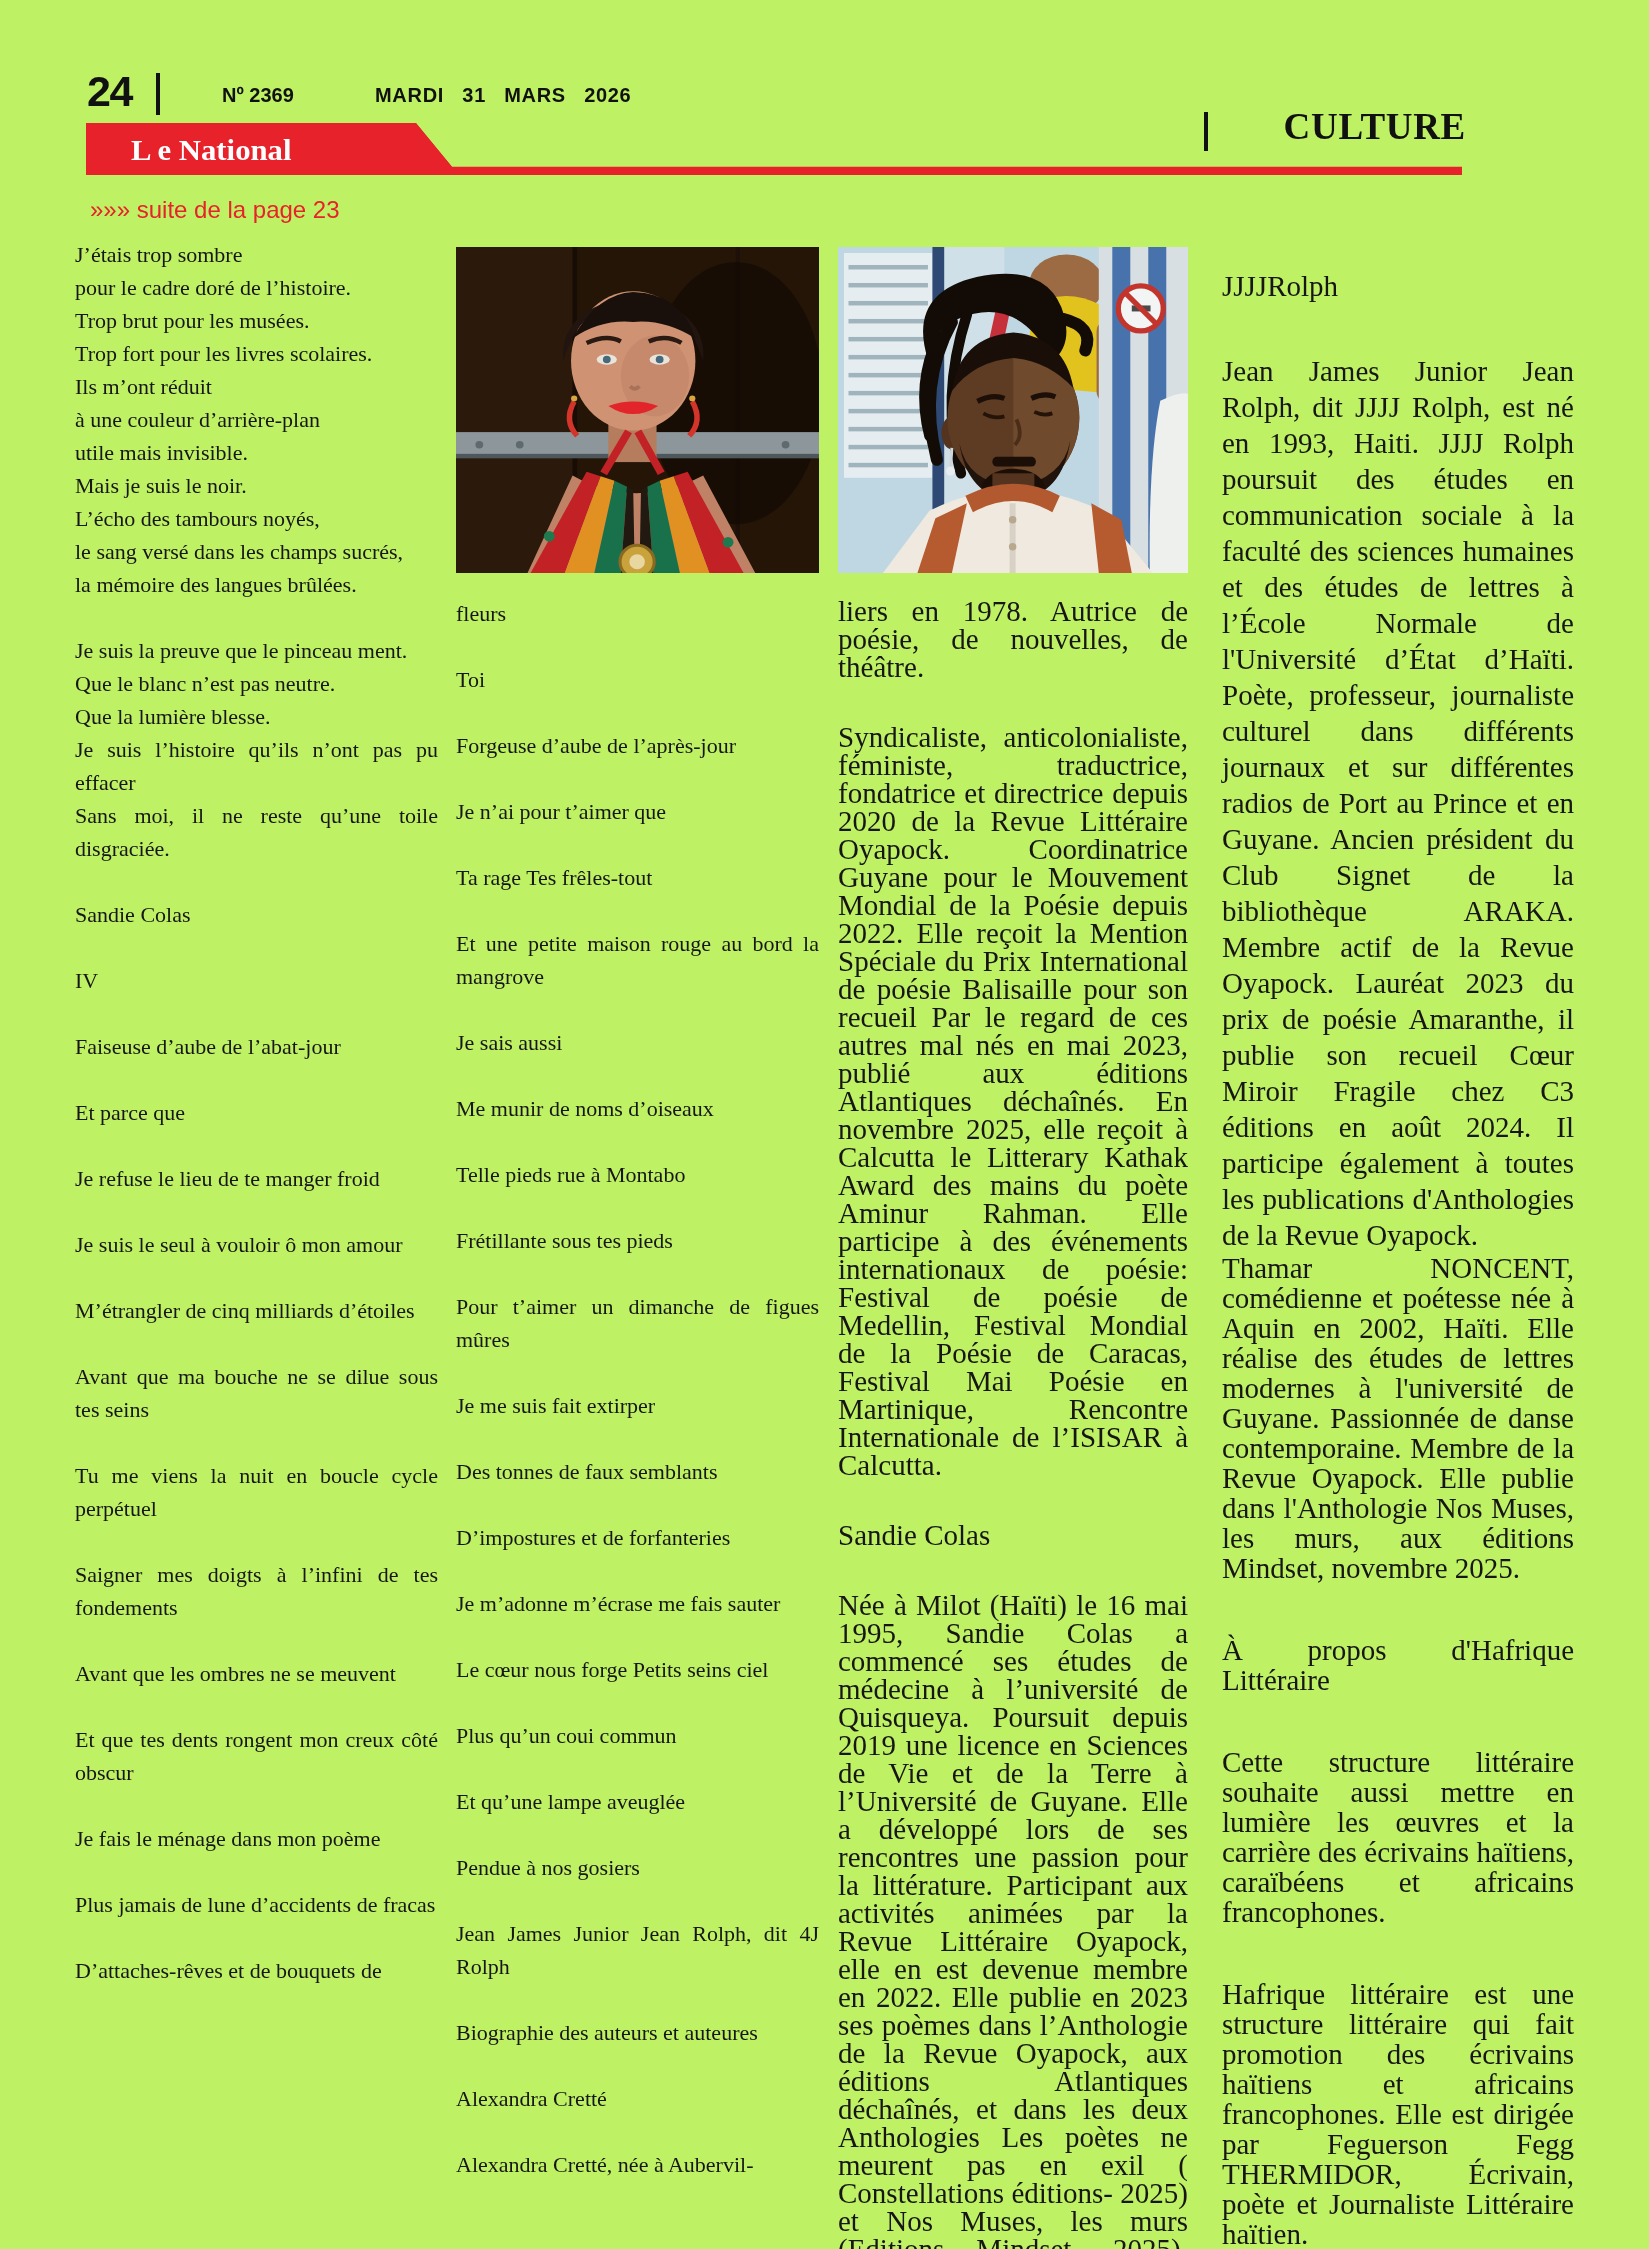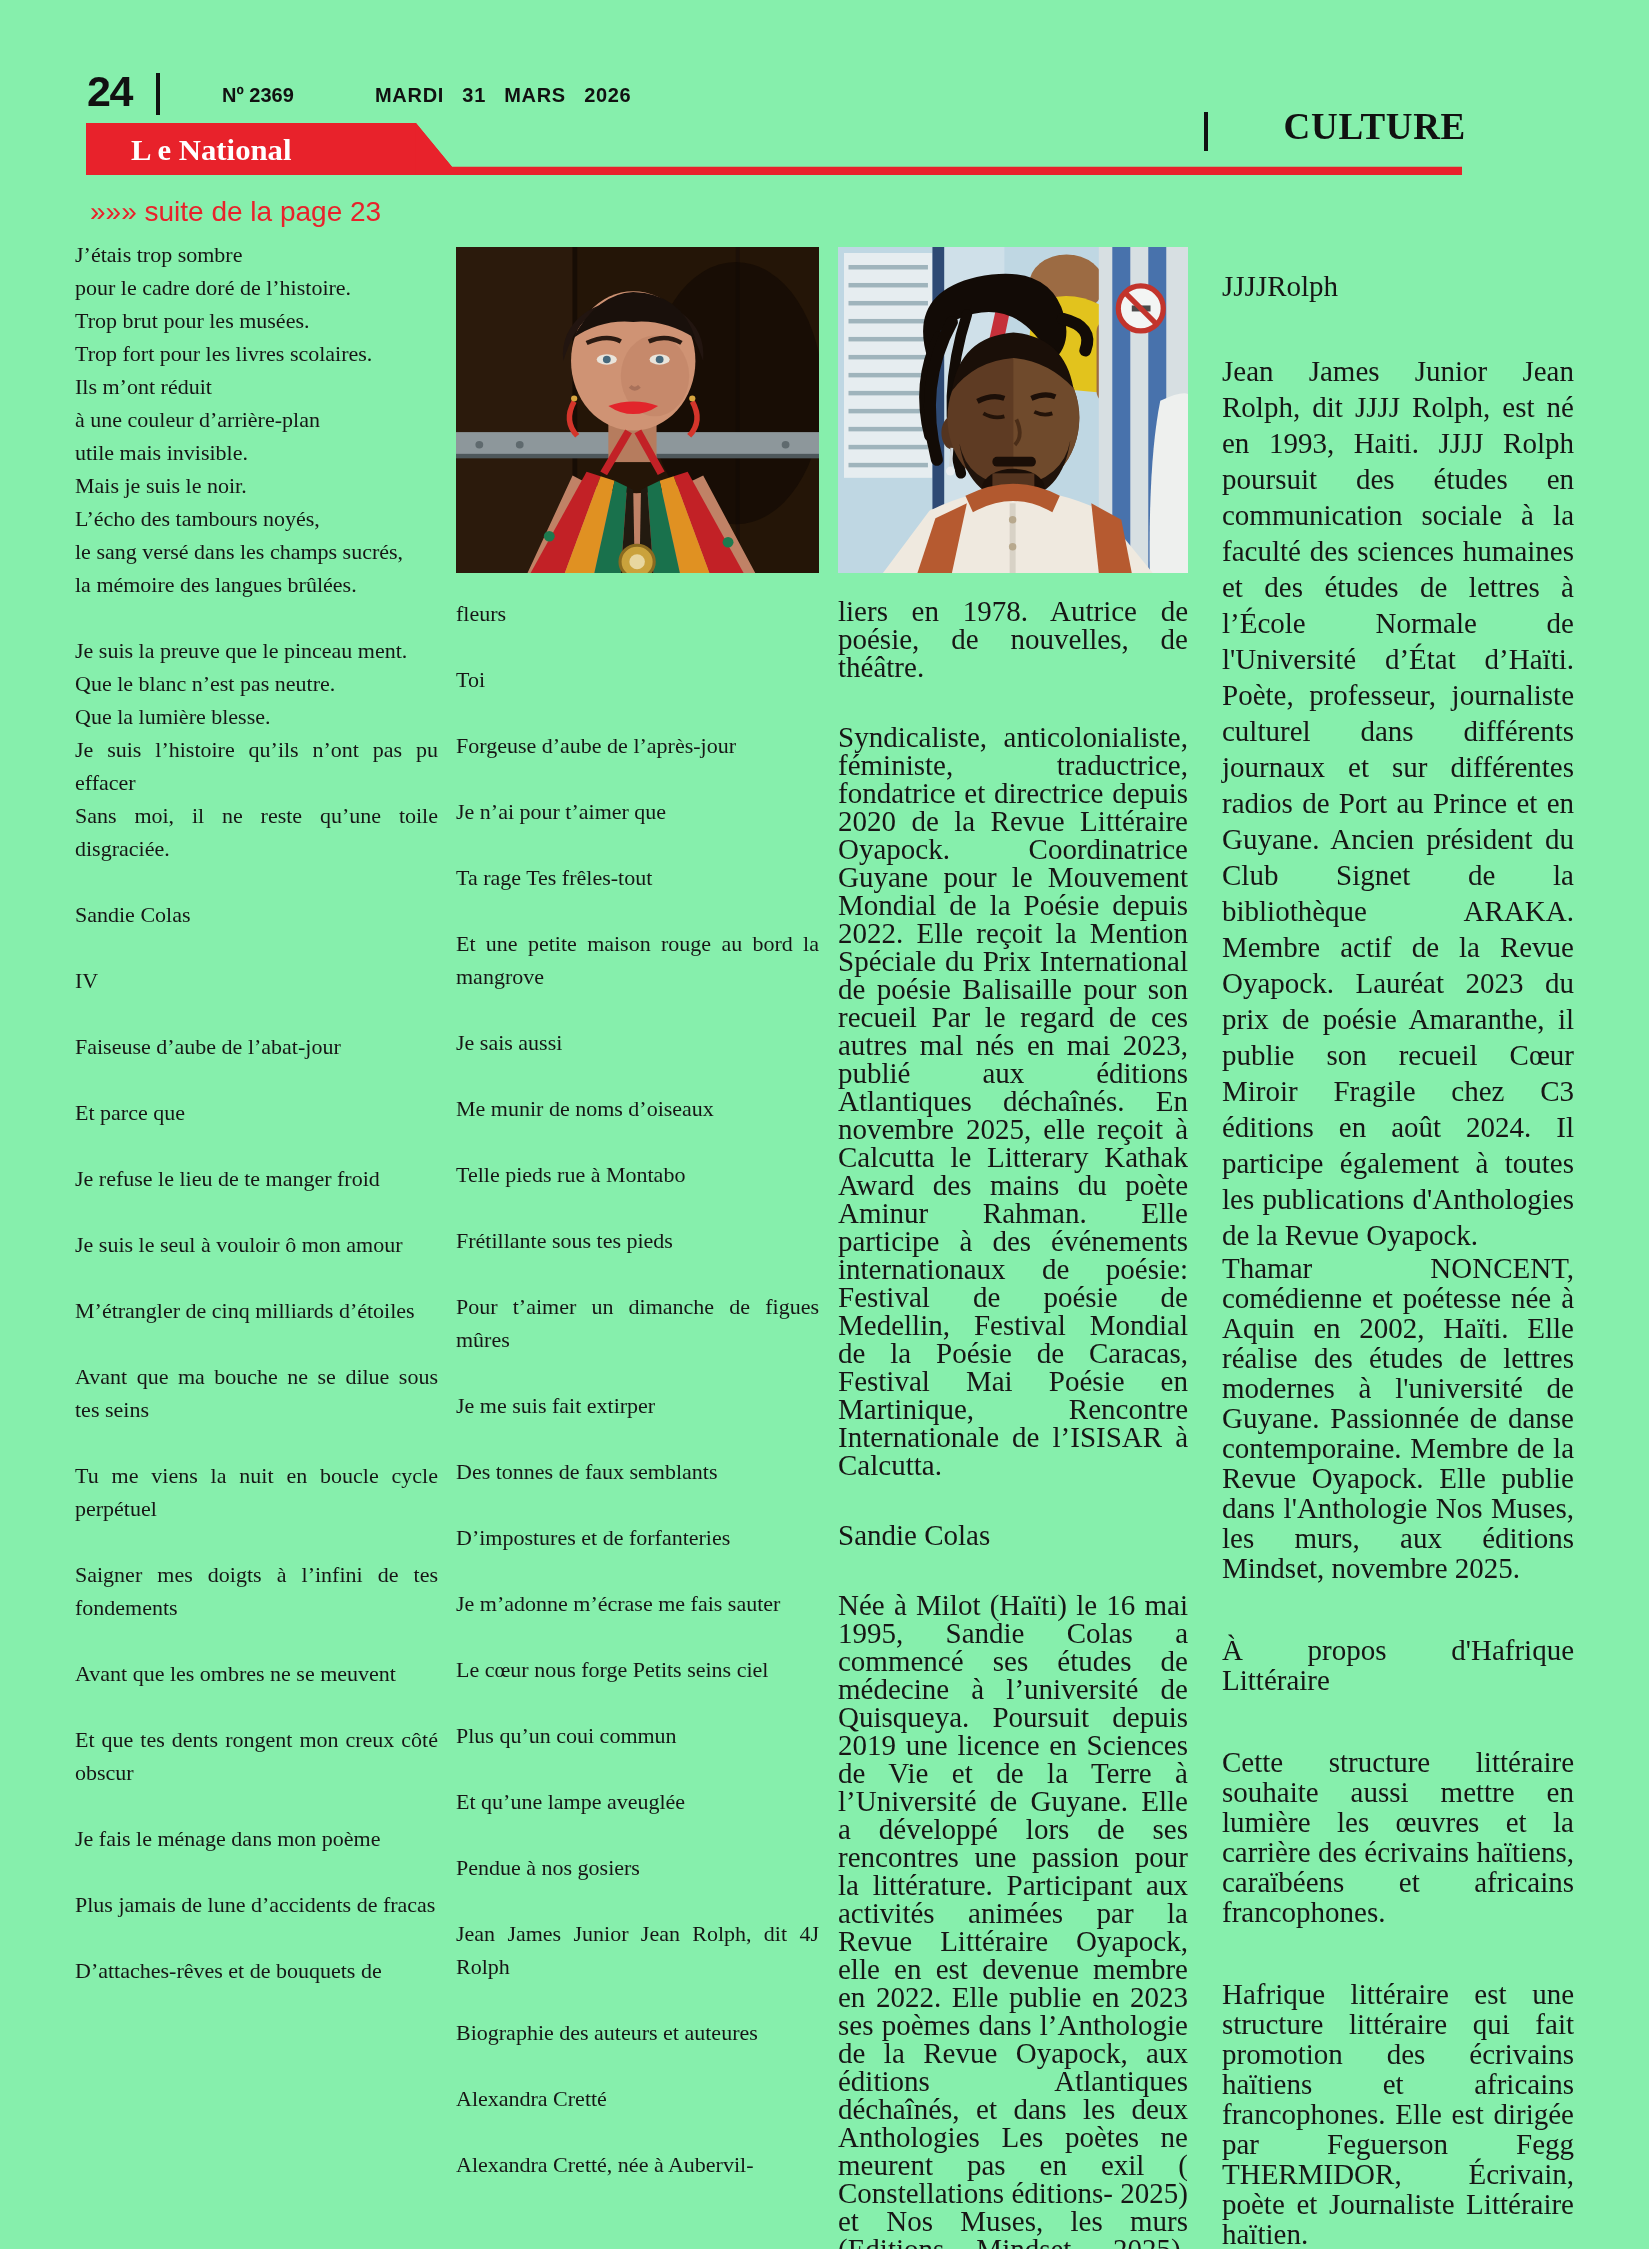--- a/index.html
+++ b/index.html
@@ -1,19 +1,19 @@
 <!DOCTYPE html>
 <html style="font-size:12px"><head>
 <meta charset="utf-8">
 <style>
   html,body{margin:0;padding:0;background:#888;}
   .page{
     position:relative;
     width:1650px;height:2250px;
-    background:#86efac;
+    background:#bef264;
     font-family:"Liberation Serif",serif;
     color:#171615;
     overflow:hidden;
   }
   
   .page-number{
     position:absolute;left:87px;top:67px;
     font-family:"Liberation Sans",sans-serif;
     font-weight:bold;font-size:43px;letter-spacing:-1.5px;color:#111;
   }
@@ -28,21 +28,21 @@
     word-spacing:12px;letter-spacing:0.7px;
   }
   .masthead-svg{position:absolute;left:86px;top:123px;width:1376px;height:52px;}
   .sec-bar{position:absolute;left:1204px;top:112px;width:3.7px;height:39px;background:#111;}
   .section{
     position:absolute;left:1275px;top:105px;width:191px;
     text-align:right;font-weight:bold;font-size:37px;letter-spacing:0.7px;color:#111;
   }
   .continuation{
     position:absolute;left:90px;top:196px;
-    font-family:"Liberation Sans",sans-serif;font-size:28px;color:#e8222b;
+    font-family:"Liberation Sans",sans-serif;font-size:24px;color:#e8222b;
   }
   
   .col{position:absolute;}
   .col1{left:75px;top:238px;width:363px;}
   .col2{left:456px;top:247px;width:363px;}
   .col3{left:838px;top:247px;width:350px;}
   .col4{left:1222px;top:271px;width:352px;}
   .photo{width:100%;height:326px;margin:0 0 24px 0;overflow:hidden;}
   .photo svg{display:block;width:100%;height:100%;}
   

